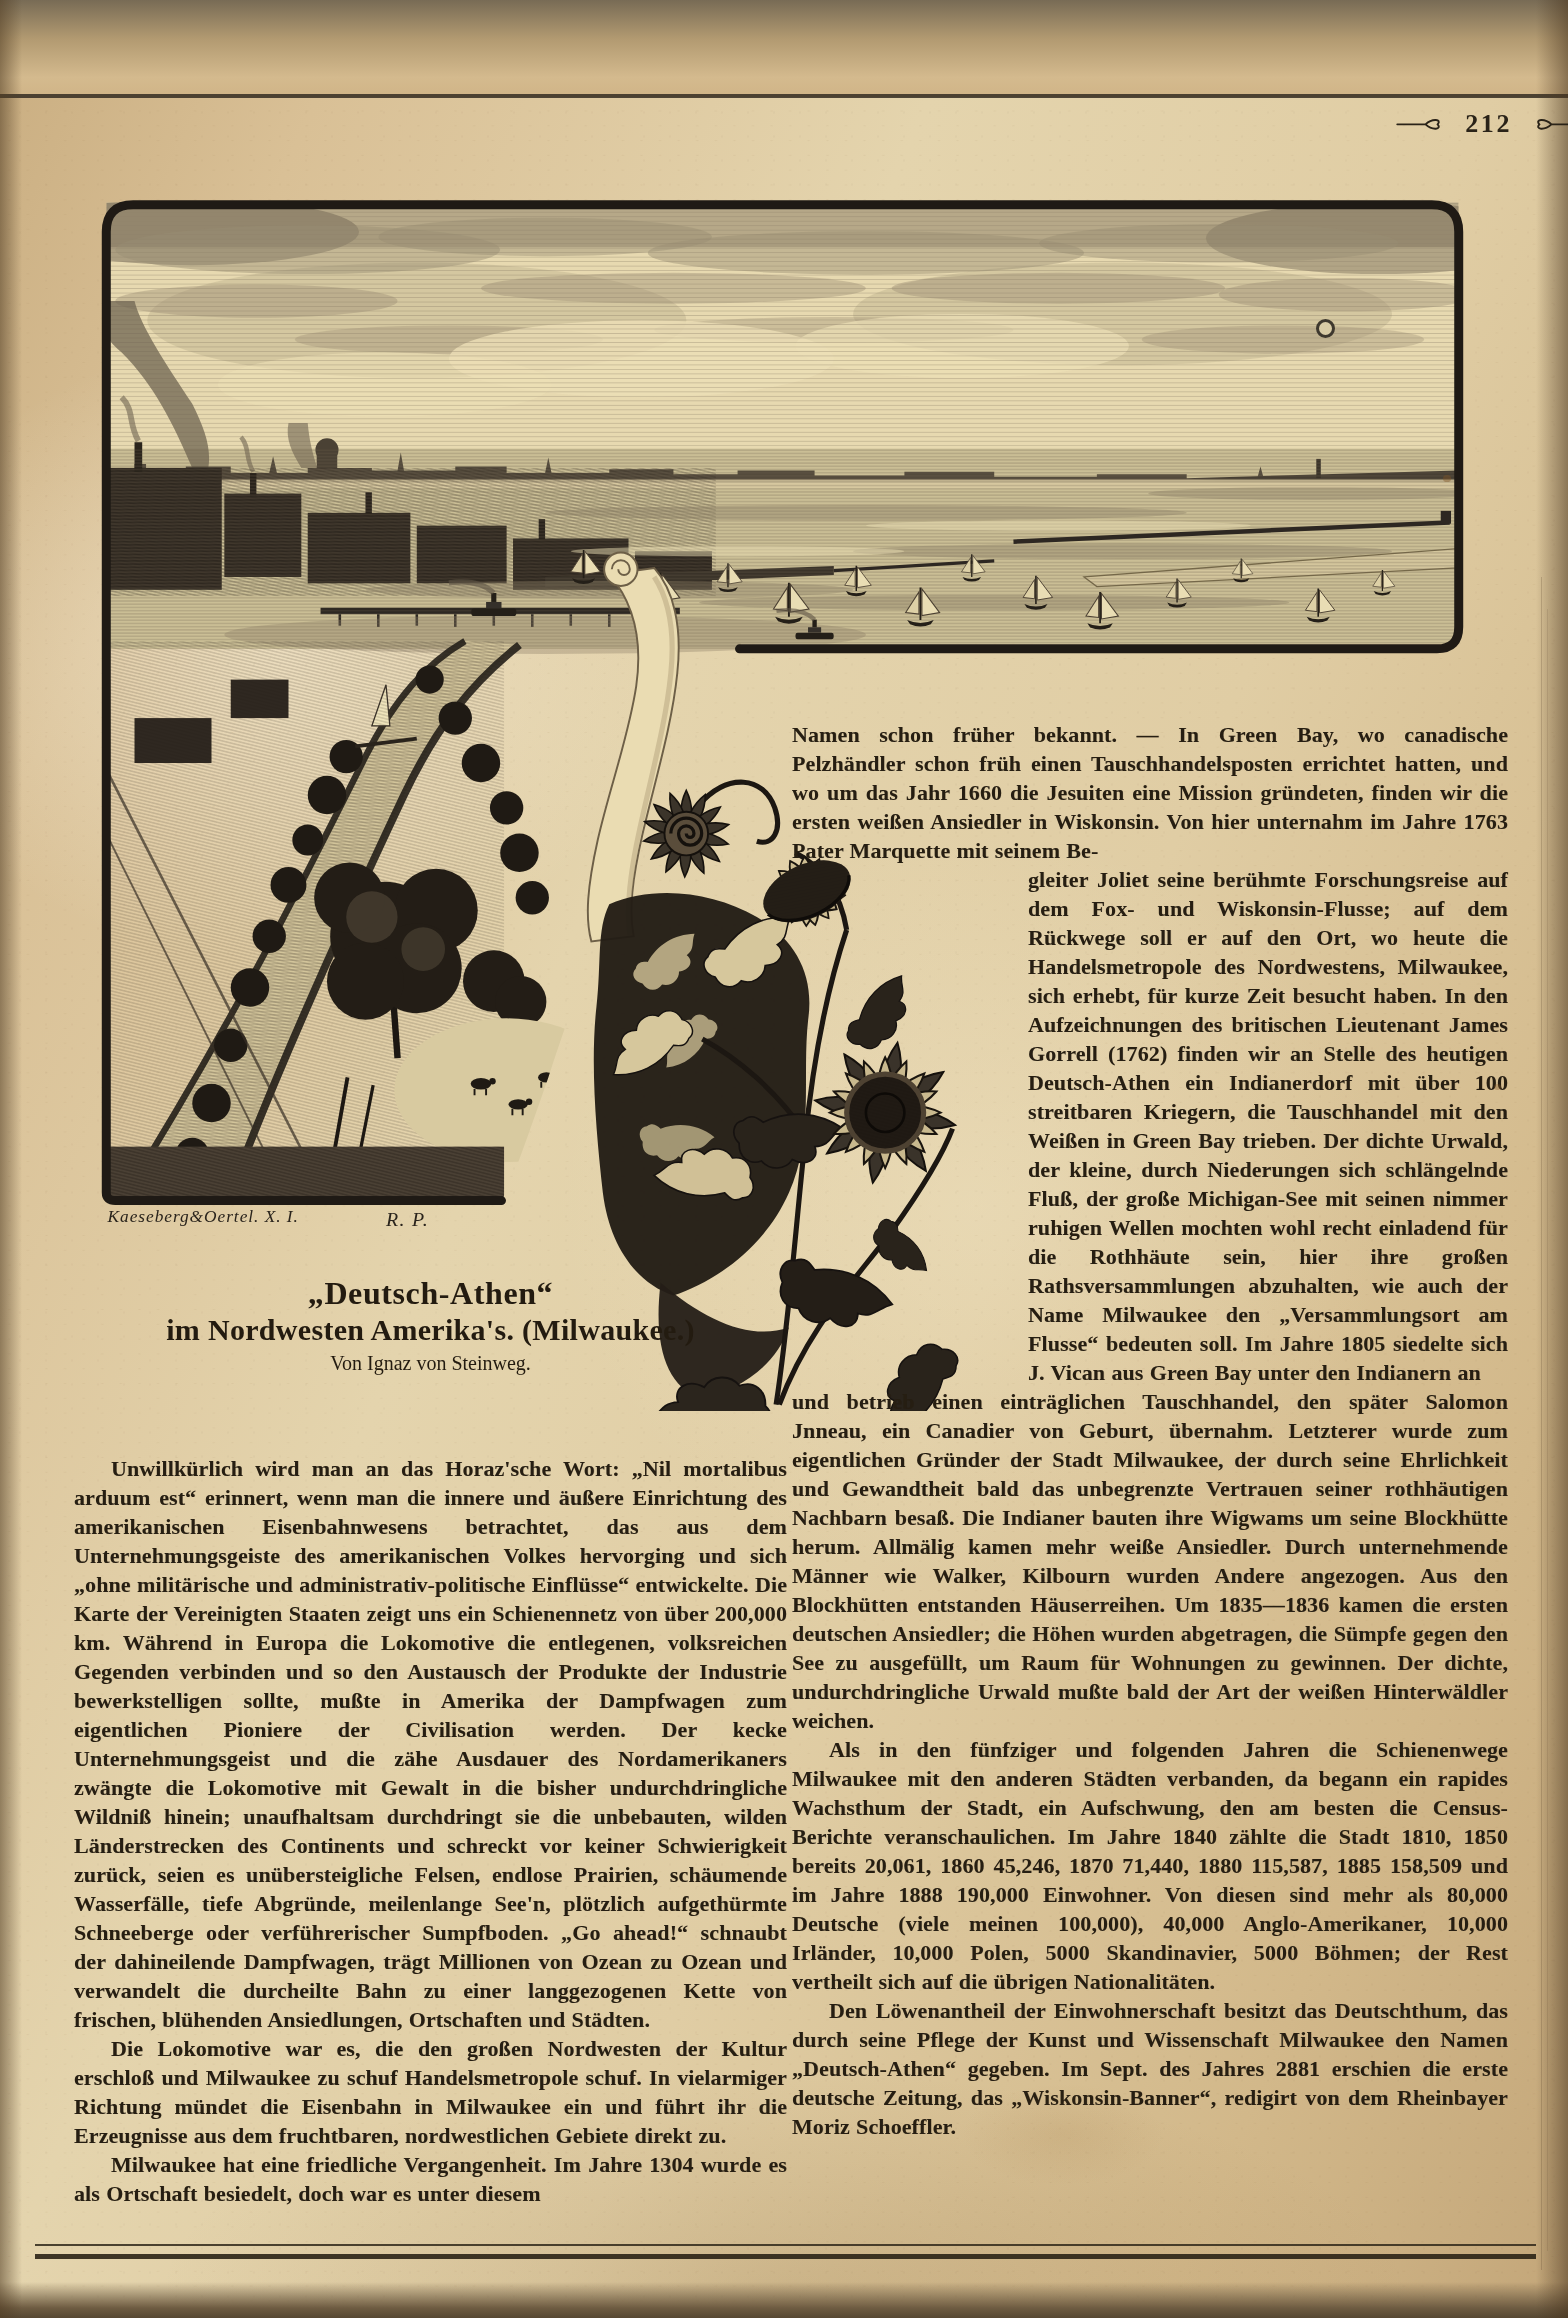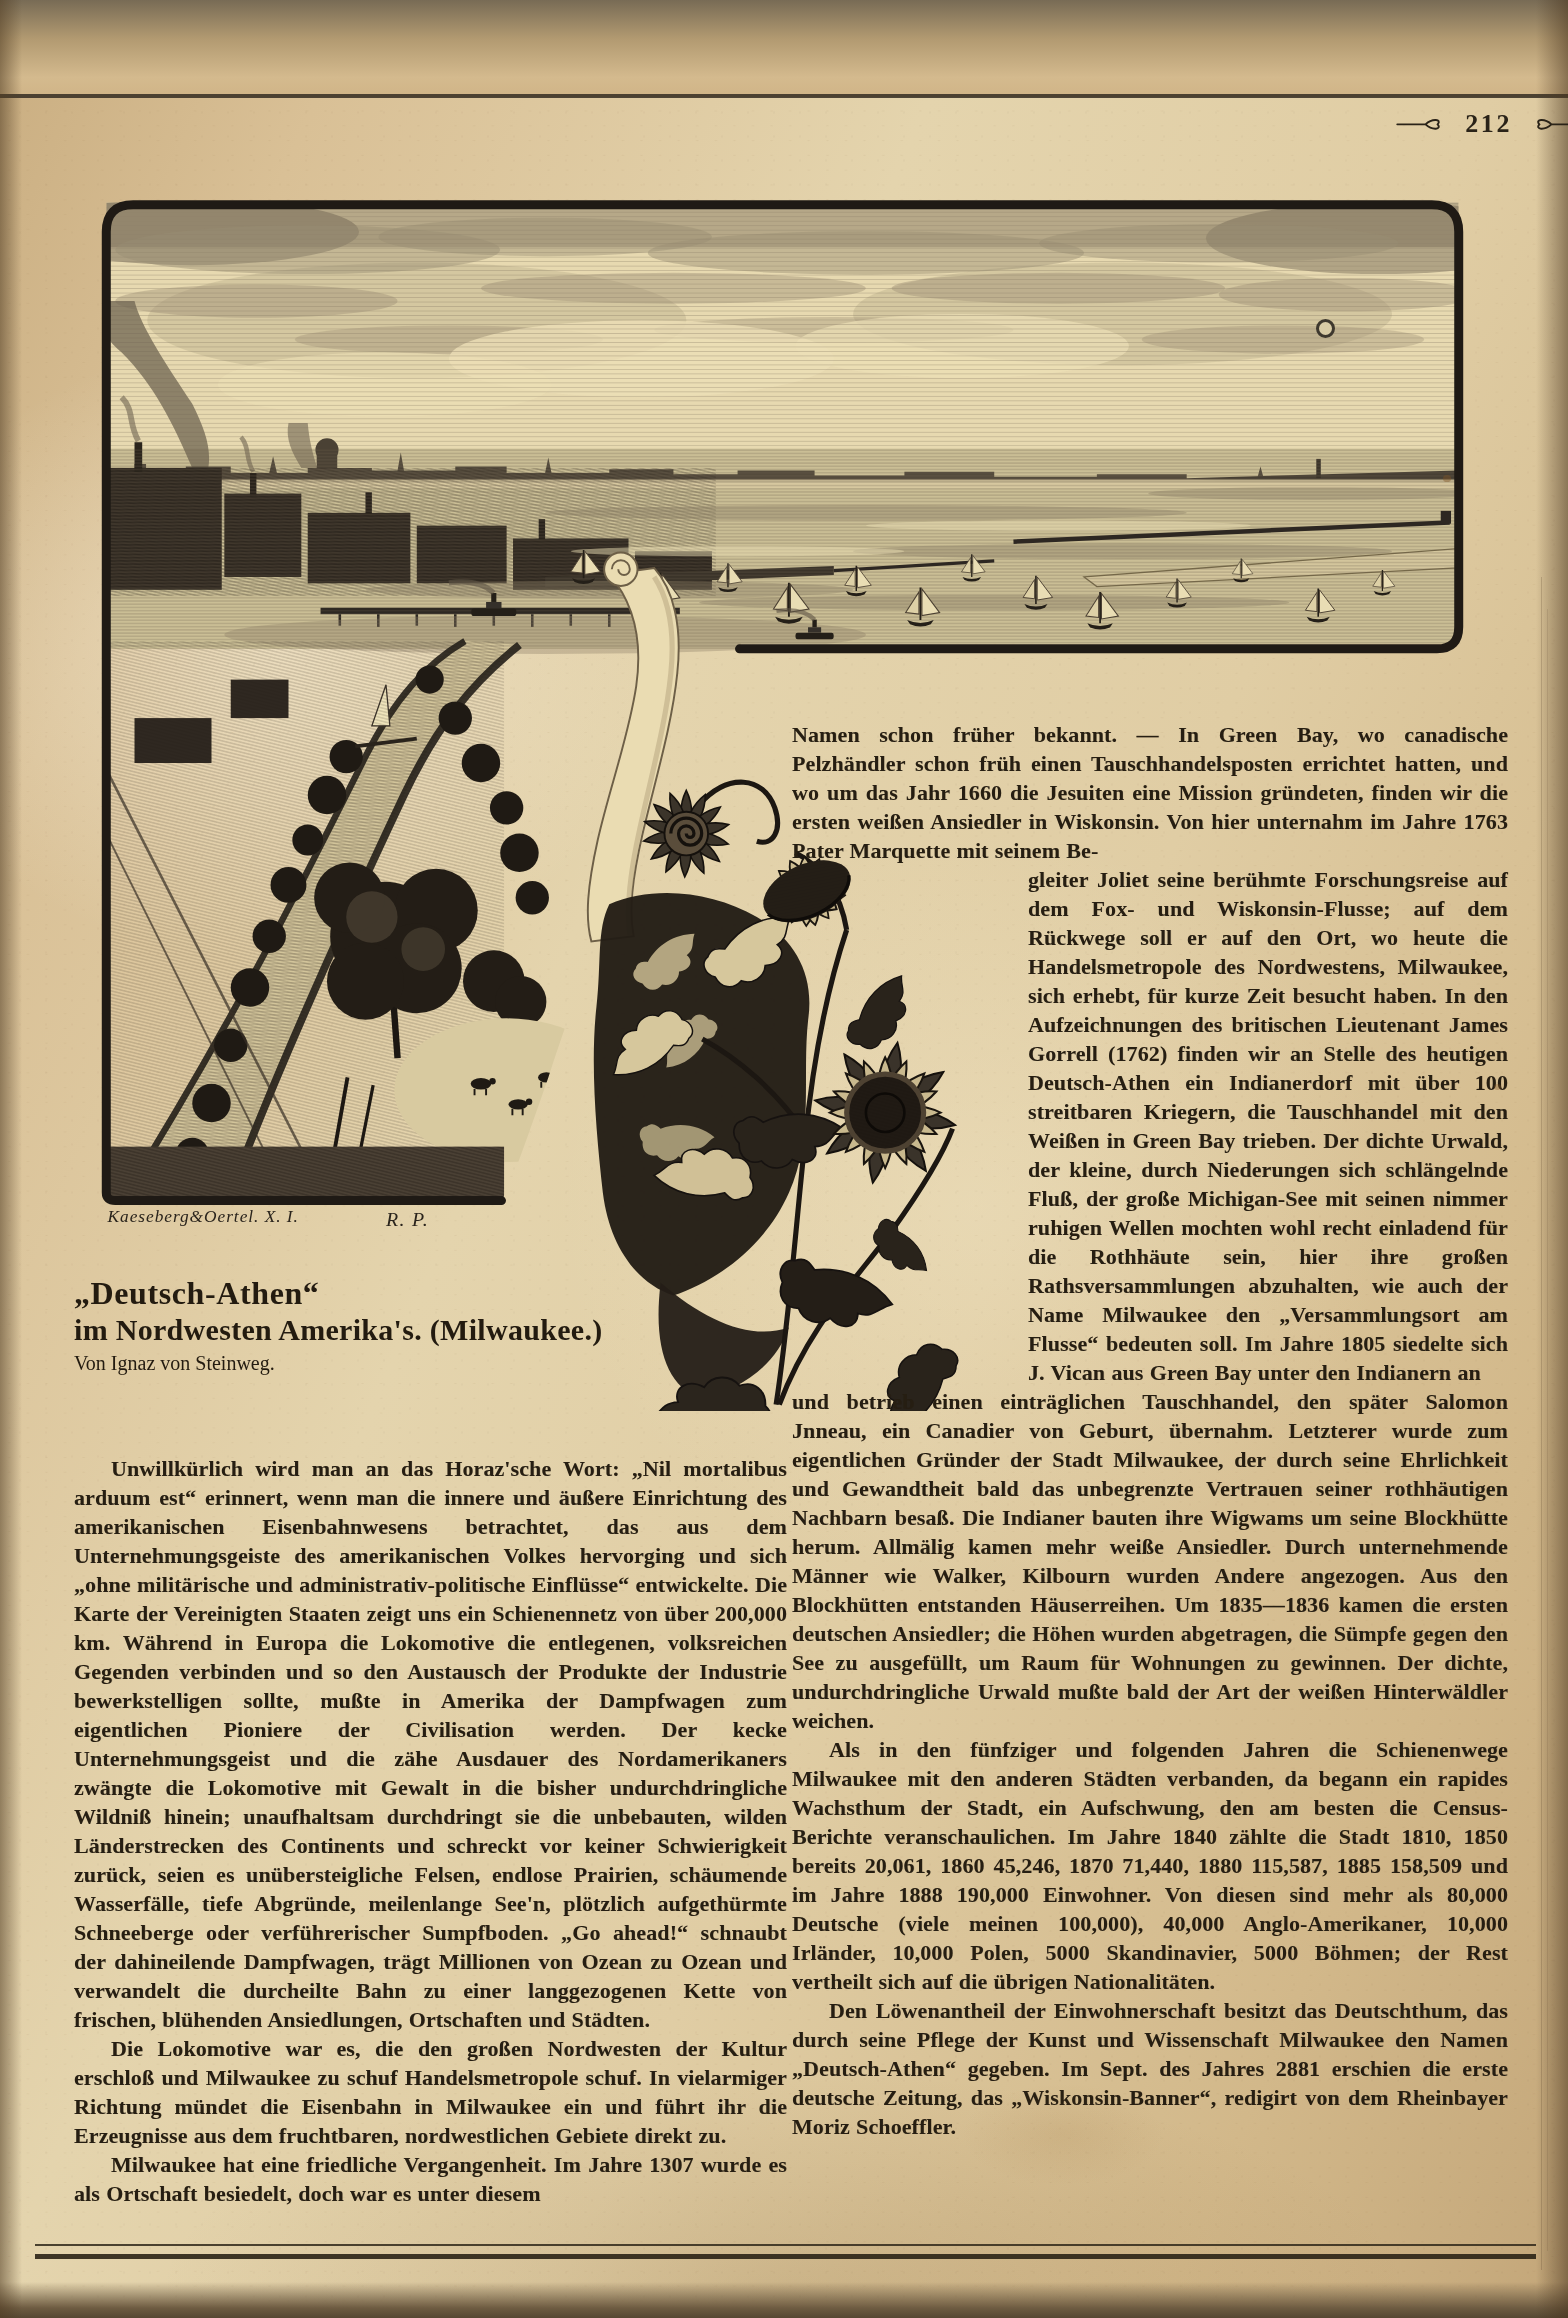--- a/index.html
+++ b/index.html
@@ -23,21 +23,21 @@
     background:linear-gradient(rgba(120,95,60,0),#6e5c42 70%,#544531);}
   .edge-left{position:absolute;left:0;top:0;width:22px;height:100%;
     background:linear-gradient(to right,rgba(80,60,35,.55),rgba(80,60,35,0));}
   .edge-right{position:absolute;right:0;top:0;width:33px;height:100%;
     background:linear-gradient(to left,rgba(70,50,28,.55),rgba(70,50,28,0));}
   .crease{position:absolute;width:1.3px;background:rgba(70,50,30,.20);}
   .pageno-row{position:absolute;left:0;top:109px;width:1569px;display:flex;align-items:center;justify-content:flex-end;gap:19px;padding-left:12px;}
   .pageno{font-size:26px;font-weight:700;letter-spacing:2.6px;color:#2a2318;}
   .flourish{display:block;}
   .engraving{position:absolute;left:96px;top:192px;pointer-events:none;}
-  .title-block{position:absolute;left:74px;top:1275px;width:713px;text-align:left;color:#231b10;}
+  .title-block{position:absolute;left:74px;top:1275px;width:713px;text-align:center;color:#231b10;}
   .title-line1{font-size:32px;font-weight:700;line-height:36px;letter-spacing:0.6px;}
   .title-line2{font-size:30px;font-weight:700;line-height:38px;letter-spacing:0.3px;}
   .byline{font-size:20px;font-weight:400;line-height:29.5px;}
   .bodytext{font-size:22px;font-weight:700;line-height:29px;text-align:justify;
     letter-spacing:0.1px;word-spacing:0.6px;color:#261e12;
     text-shadow:0.3px 0.3px 0 rgba(40,28,15,.25);}
   .col-left{position:absolute;left:74px;top:1454px;width:713px;}
   .col-right{position:absolute;left:792px;top:675px;width:716px;margin-top:45px;}
   .indent{text-indent:37px;}
   .rc-narrow{margin-left:236px;}
@@ -386,21 +386,21 @@
 
   <div class="title-block">
     <div class="title-line1">„Deutsch-Athen“</div>
     <div class="title-line2">im Nordwesten Amerika's. (Milwaukee.)</div>
     <div class="byline">Von Ignaz von Steinweg.</div>
   </div>
 
   <div class="col-left bodytext">
     <div class="indent">Unwillkürlich wird man an das Horaz'sche Wort: „Nil mortalibus arduum est“ erinnert, wenn man die innere und äußere Einrichtung des amerikanischen Eisenbahnwesens betrachtet, das aus dem Unternehmungsgeiste des amerikanischen Volkes hervorging und sich „ohne militärische und administrativ-politische Einflüsse“ entwickelte. Die Karte der Vereinigten Staaten zeigt uns ein Schienennetz von über 200,000 km. Während in Europa die Lokomotive die entlegenen, volksreichen Gegenden verbinden und so den Austausch der Produkte der Industrie bewerkstelligen sollte, mußte in Amerika der Dampfwagen zum eigentlichen Pioniere der Civilisation werden. Der kecke Unternehmungsgeist und die zähe Ausdauer des Nordamerikaners zwängte die Lokomotive mit Gewalt in die bisher undurchdringliche Wildniß hinein; unaufhaltsam durchdringt sie die unbebauten, wilden Länderstrecken des Continents und schreckt vor keiner Schwierigkeit zurück, seien es unübersteigliche Felsen, endlose Prairien, schäumende Wasserfälle, tiefe Abgründe, meilenlange See'n, plötzlich aufgethürmte Schneeberge oder verführerischer Sumpfboden. „Go ahead!“ schnaubt der dahineilende Dampfwagen, trägt Millionen von Ozean zu Ozean und verwandelt die durcheilte Bahn zu einer langgezogenen Kette von frischen, blühenden Ansiedlungen, Ortschaften und Städten.</div>
     <div class="indent">Die Lokomotive war es, die den großen Nordwesten der Kultur erschloß und Milwaukee zu schuf Handelsmetropole schuf. In vielarmiger Richtung mündet die Eisenbahn in Milwaukee ein und führt ihr die Erzeugnisse aus dem fruchtbaren, nordwestlichen Gebiete direkt zu.</div>
-    <div class="indent">Milwaukee hat eine friedliche Vergangenheit. Im Jahre 1307 wurde es als Ortschaft besiedelt, doch war es unter diesem</div>
+    <div class="indent">Milwaukee hat eine friedliche Vergangenheit. Im Jahre 1304 wurde es als Ortschaft besiedelt, doch war es unter diesem</div>
   </div>
 
   <div class="col-right bodytext">
     <div>Namen schon früher bekannt. — In Green Bay, wo canadische Pelzhändler schon früh einen Tauschhandelsposten errichtet hatten, und wo um das Jahr 1660 die Jesuiten eine Mission gründeten, finden wir die ersten weißen Ansiedler in Wiskonsin. Von hier unternahm im Jahre 1763 Pater Marquette mit seinem Be-</div>
     <div class="rc-narrow">gleiter Joliet seine berühmte Forschungsreise auf dem Fox- und Wiskonsin-Flusse; auf dem Rückwege soll er auf den Ort, wo heute die Handelsmetropole des Nordwestens, Milwaukee, sich erhebt, für kurze Zeit besucht haben. In den Aufzeichnungen des britischen Lieutenant James Gorrell (1762) finden wir an Stelle des heutigen Deutsch-Athen ein Indianerdorf mit über 100 streitbaren Kriegern, die Tauschhandel mit den Weißen in Green Bay trieben. Der dichte Urwald, der kleine, durch Niederungen sich schlängelnde Fluß, der große Michigan-See mit seinen nimmer ruhigen Wellen mochten wohl recht einladend für die Rothhäute sein, hier ihre großen Rathsversammlungen abzuhalten, wie auch der Name Milwaukee den „Versammlungsort am Flusse“ bedeuten soll. Im Jahre 1805 siedelte sich J. Vican aus Green Bay unter den Indianern an</div>
     <div>und betrieb einen einträglichen Tauschhandel, den später Salomon Jnneau, ein Canadier von Geburt, übernahm. Letzterer wurde zum eigentlichen Gründer der Stadt Milwaukee, der durch seine Ehrlichkeit und Gewandtheit bald das unbegrenzte Vertrauen seiner rothhäutigen Nachbarn besaß. Die Indianer bauten ihre Wigwams um seine Blockhütte herum. Allmälig kamen mehr weiße Ansiedler. Durch unternehmende Männer wie Walker, Kilbourn wurden Andere angezogen. Aus den Blockhütten entstanden Häuserreihen. Um 1835—1836 kamen die ersten deutschen Ansiedler; die Höhen wurden abgetragen, die Sümpfe gegen den See zu ausgefüllt, um Raum für Wohnungen zu gewinnen. Der dichte, undurchdringliche Urwald mußte bald der Art der weißen Hinterwäldler weichen.</div>
     <div class="indent">Als in den fünfziger und folgenden Jahren die Schienenwege Milwaukee mit den anderen Städten verbanden, da begann ein rapides Wachsthum der Stadt, ein Aufschwung, den am besten die Census-Berichte veranschaulichen. Im Jahre 1840 zählte die Stadt 1810, 1850 bereits 20,061, 1860 45,246, 1870 71,440, 1880 115,587, 1885 158,509 und im Jahre 1888 190,000 Einwohner. Von diesen sind mehr als 80,000 Deutsche (viele meinen 100,000), 40,000 Anglo-Amerikaner, 10,000 Irländer, 10,000 Polen, 5000 Skandinavier, 5000 Böhmen; der Rest vertheilt sich auf die übrigen Nationalitäten.</div>
     <div class="indent">Den Löwenantheil der Einwohnerschaft besitzt das Deutschthum, das durch seine Pflege der Kunst und Wissenschaft Milwaukee den Namen „Deutsch-Athen“ gegeben. Im Sept. des Jahres 2881 erschien die erste deutsche Zeitung, das „Wiskonsin-Banner“, redigirt von dem Rheinbayer Moriz Schoeffler.</div>
   </div>
 

